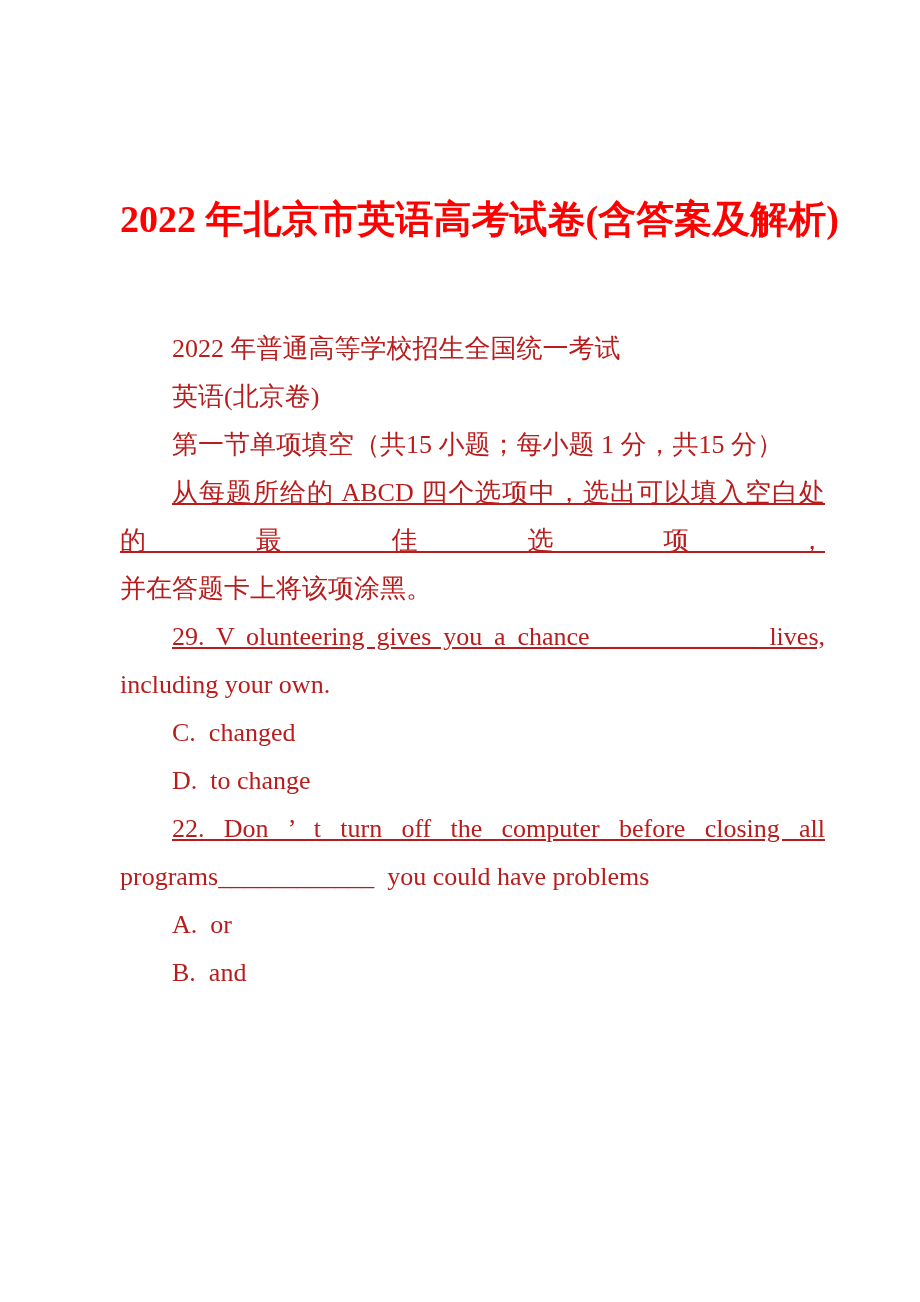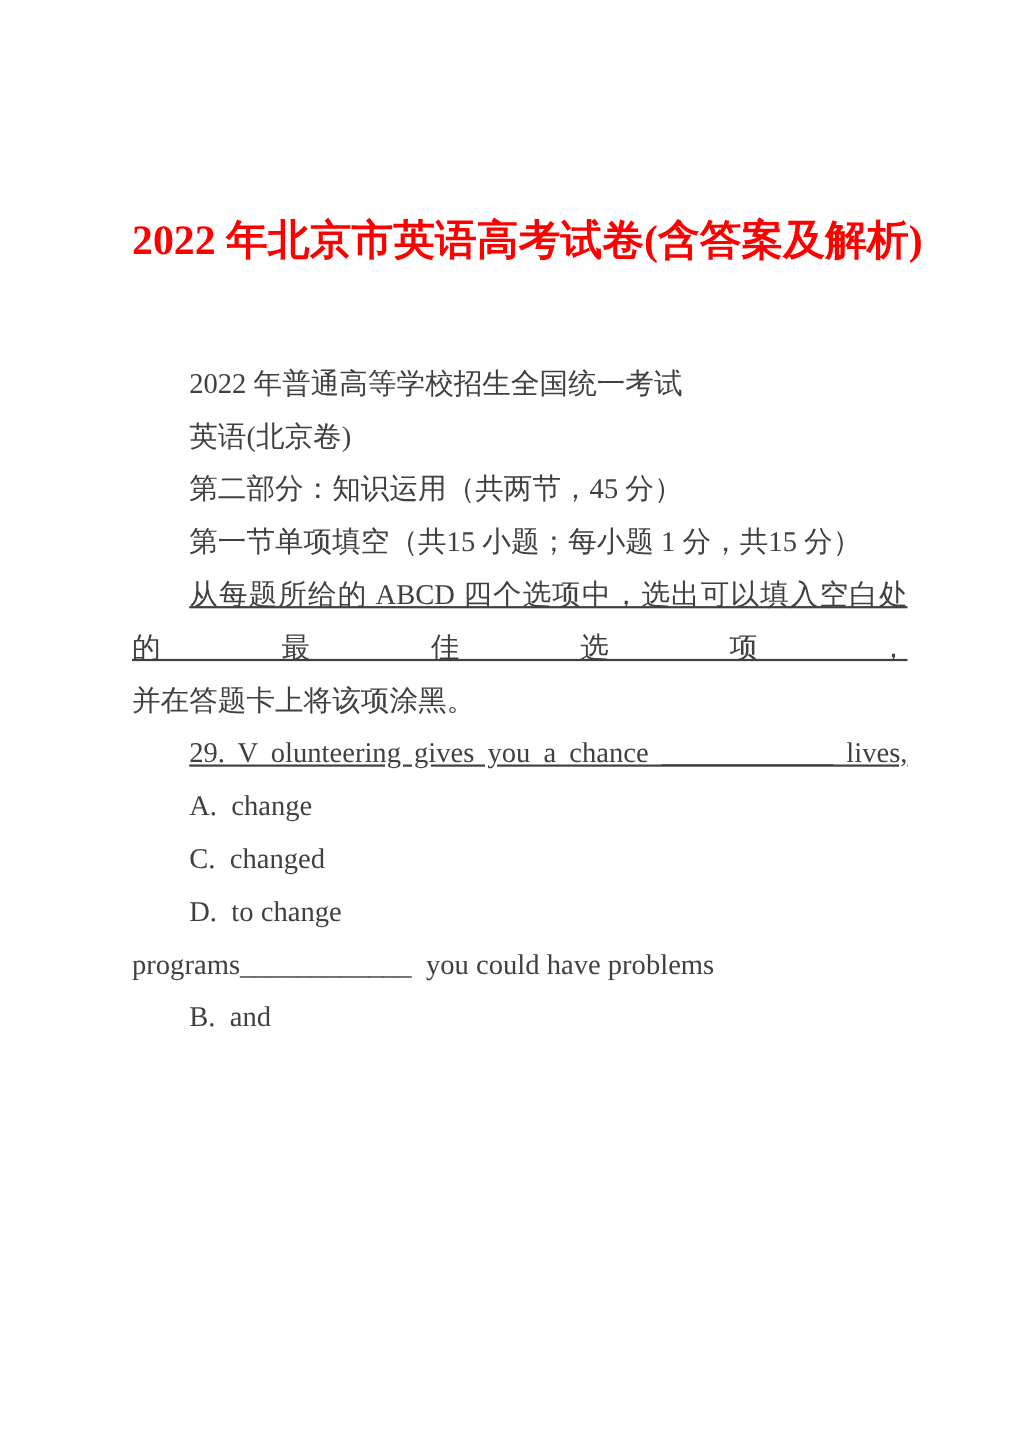--- a/index.html
+++ b/index.html
@@ -42,27 +42,28 @@
     text-align: justify;
     text-align-last: justify;
     text-decoration: underline;
   }
 </style>
 </head>
 <body>
 
 <div class="page" style="background: rgb(255, 255, 255);">
   <div class="doc-title" style="color: rgb(255, 0, 0);">2022 年北京市英语高考试卷(含答案及解析)</div>
-  <div class="doc-body" style="color: #404040;">
+  <div class="doc-body" style="color: #b91c1c;">
     <div class="line indent">2022 年普通高等学校招生全国统一考试</div>
     <div class="line indent">英语(北京卷)</div>
-    <div class="line indent">第二部分：知识运用（共两节，45 分）</div>
     <div class="line indent">第一节单项填空（共15 小题；每小题 1 分，共15 分）</div>
     <div class="line indent justify">从每题所给的 ABCD 四个选项中，选出可以填入空白处的最佳选项，</div>
     <div class="line">并在答题卡上将该项涂黑。</div>
     <div class="line indent justify">29. V olunteering gives you a chance ____________ lives,</div>
-    <div class="line indent">A.  change</div>
+    <div class="line">including your own.</div>
     <div class="line indent">C.  changed</div>
     <div class="line indent">D.  to change</div>
+    <div class="line indent justify">22. Don ’ t turn off the computer before closing all</div>
     <div class="line">programs____________  you could have problems</div>
+    <div class="line indent">A.  or</div>
     <div class="line indent">B.  and</div>
   </div>
 </div>
 
 </body></html>

